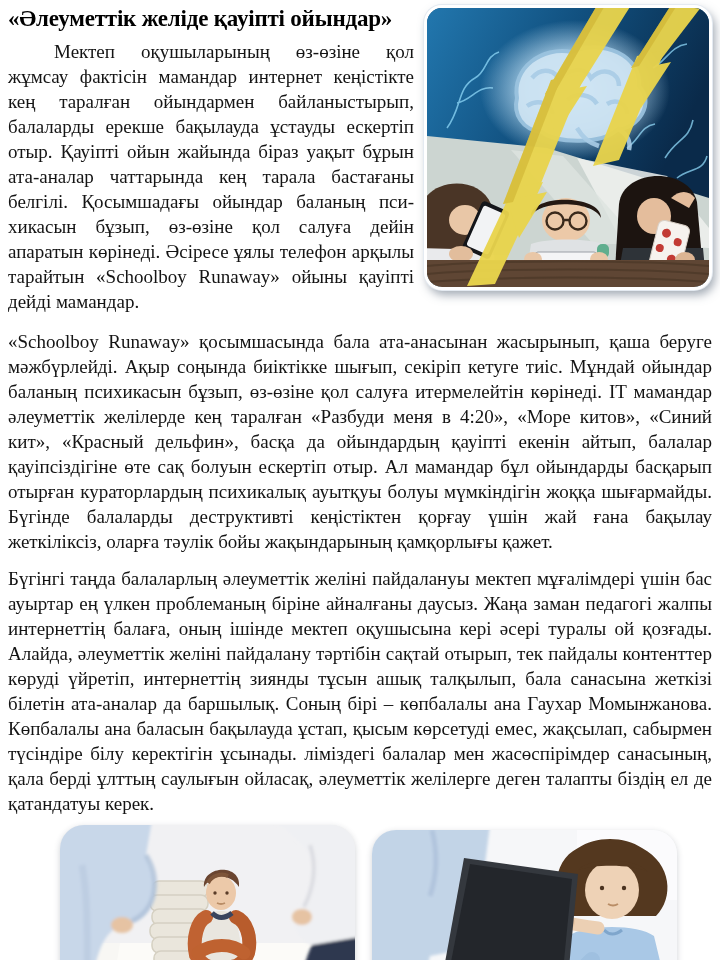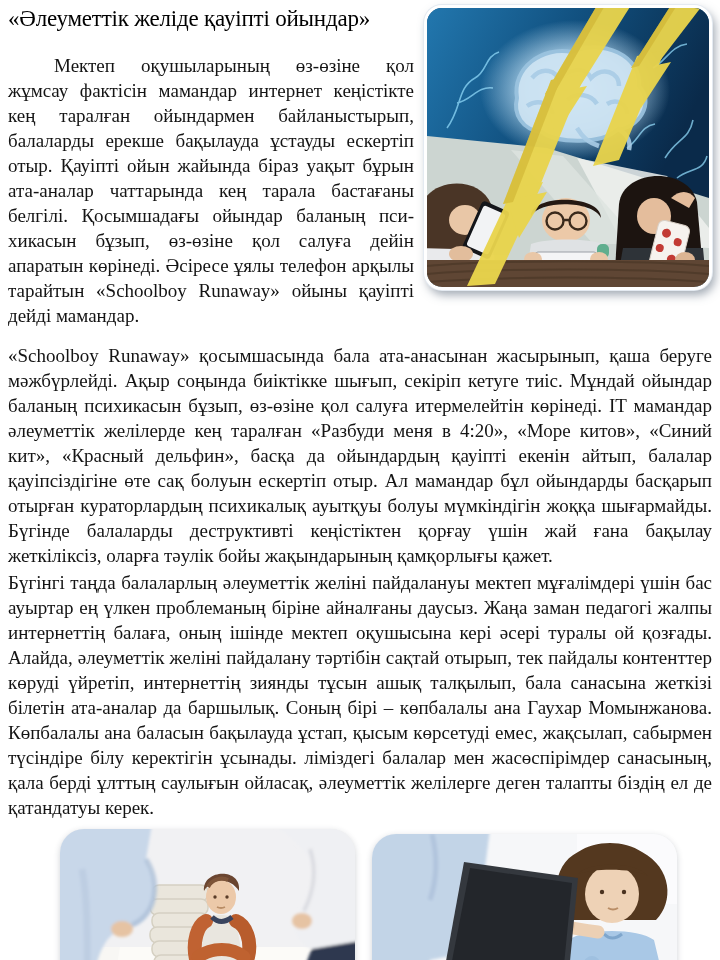--- a/index.html
+++ b/index.html
@@ -8,28 +8,28 @@
   .page { width:720px; height:960px; padding:5px 8px 0 8px; background:#fff; overflow:hidden; }
 
   .hero {
     float:right; width:288px; height:285px; margin:0 0 6px 10px;
     border-radius:18px; border:3px solid #ffffff; overflow:hidden; background:#0d4a78;
     box-shadow:0 0 0 1px #e4eaf1, 3px 5px 10px rgba(70,85,105,.5);
   }
   .hero svg { display:block; width:100%; height:100%; }
 
   h1.title {
-    font-size:23px; font-weight:normal; color:#000; letter-spacing:-0.2px;
-    margin:1px 0 21px 0; white-space:nowrap;
+    font-size:23px; font-weight:bold; color:#000; letter-spacing:-0.2px;
+    margin:1px 0 7px 0; white-space:nowrap;
   }
 
   .p { font-size:19px; line-height:25px; text-align:justify; }
   .p1 { text-indent:46px; }
   .p2 { clear:both; margin-top:15px; }
-  .p3 { margin-top:2px; }
+  .p3 { margin-top:12px; }
 
   .gallery { display:flex; gap:17px; margin:9px 0 0 52px; align-items:flex-start; }
   .shot .main { display:block; border-radius:24px; box-shadow:0 2px 6px rgba(40,50,70,.22); background:#eee; }
   .shot-right { margin-top:5px; }
 </style>
 </head>
 <body>
 
 <svg width="0" height="0" style="position:absolute" aria-hidden="true">
   <defs>

